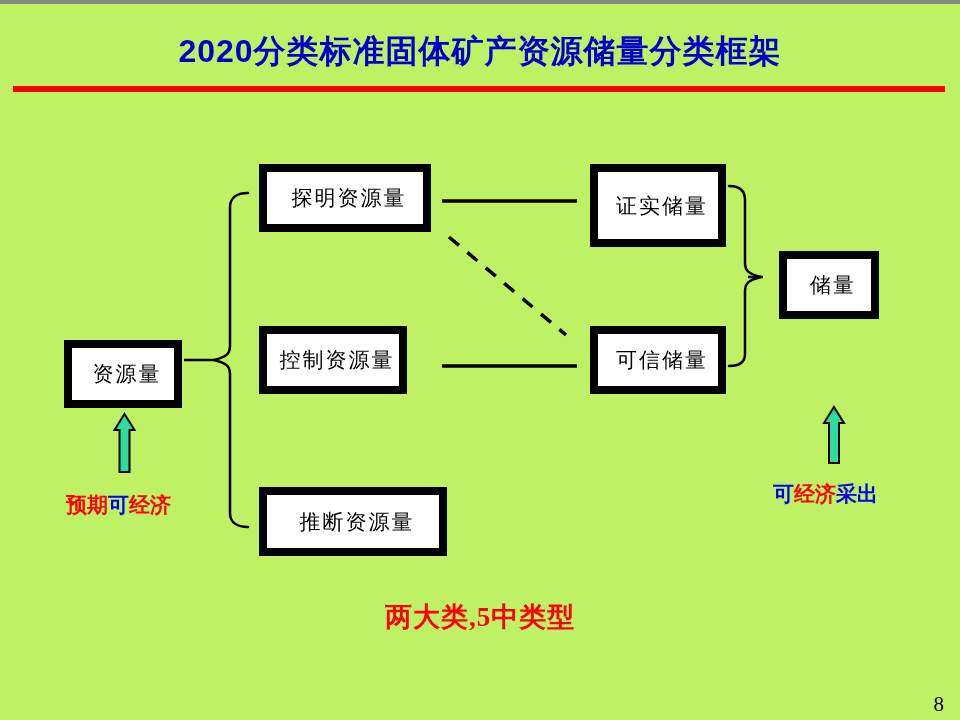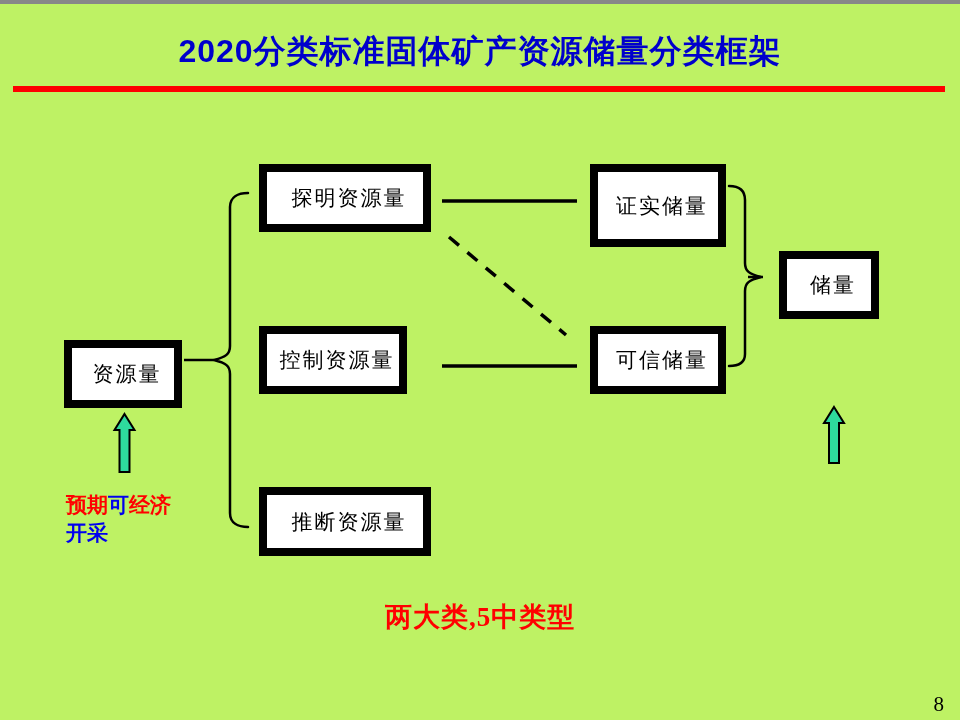--- a/index.html
+++ b/index.html
@@ -55,32 +55,32 @@
     <path d="M 729 182 C 739 182 745 186 745 196 L 745 259 C 745 267 749 270 761 273 C 749 276 745 279 745 287 L 745 350 C 745 358 739 362 729 362" fill="none" stroke="#000" stroke-width="2.5" stroke-linecap="round"></path>
     <line x1="748" y1="273" x2="763" y2="273" stroke="#000" stroke-width="2.5"></line>
 
     <path d="M 124.5 410 L 134.5 426 L 129.5 426 L 129.5 468 L 119.5 468 L 119.5 426 L 114.5 426 Z" stroke="#000" stroke-width="2" stroke-linejoin="miter" fill="#2EDA9D"></path>
     <path d="M 834 403 L 844 419 L 839 419 L 839 459 L 829 459 L 829 419 L 824 419 Z" stroke="#000" stroke-width="2" stroke-linejoin="miter" fill="#2EDA9D"></path>
   </svg>
 
   <div class="box" style="left:64px;top:336px;width:118px;height:68px;">资源量</div>
   <div class="box" style="left:259px;top:160px;width:172px;height:68px;">探明资源量</div>
   <div class="box" style="left:259px;top:322px;width:148px;height:68px;">控制资源量</div>
-  <div class="box" style="left:259px;top:483px;width:172px;height:69px;">推断资源量</div>
+  <div class="box" style="left:259px;top:483px;width:188px;height:69px;">推断资源量</div>
   <div class="box" style="left:590px;top:160px;width:136px;height:83px;">证实储量</div>
   <div class="box" style="left:590px;top:322px;width:136px;height:68px;">可信储量</div>
   <div class="box" style="left:779px;top:247px;width:100px;height:68px;font-family:Liberation Serif, serif;">储量</div>
 
   <div class="note" style="left:66px;top:487px;">
     <div>
       <span style="color: rgb(255, 0, 0);">预期</span><span style="color: rgb(0, 0, 238);">可</span><span style="color: rgb(255, 0, 0);">经济</span>
     </div>
-    <div>
-      <span style="color: rgb(0, 0, 238);">开采</span>
-    </div>
   </div>
 
+  <div class="note" style="left:773px;top:476px;">
+    <span style="color: rgb(0, 0, 238);">可</span><span style="color: rgb(255, 0, 0);">经济</span><span style="color: rgb(0, 0, 238);">采出</span>
+  </div>
 
   <div class="caption">两大类,5中类型</div>
 
   <div class="pagenum">8</div>
 
 </div>
 
 </body></html>

